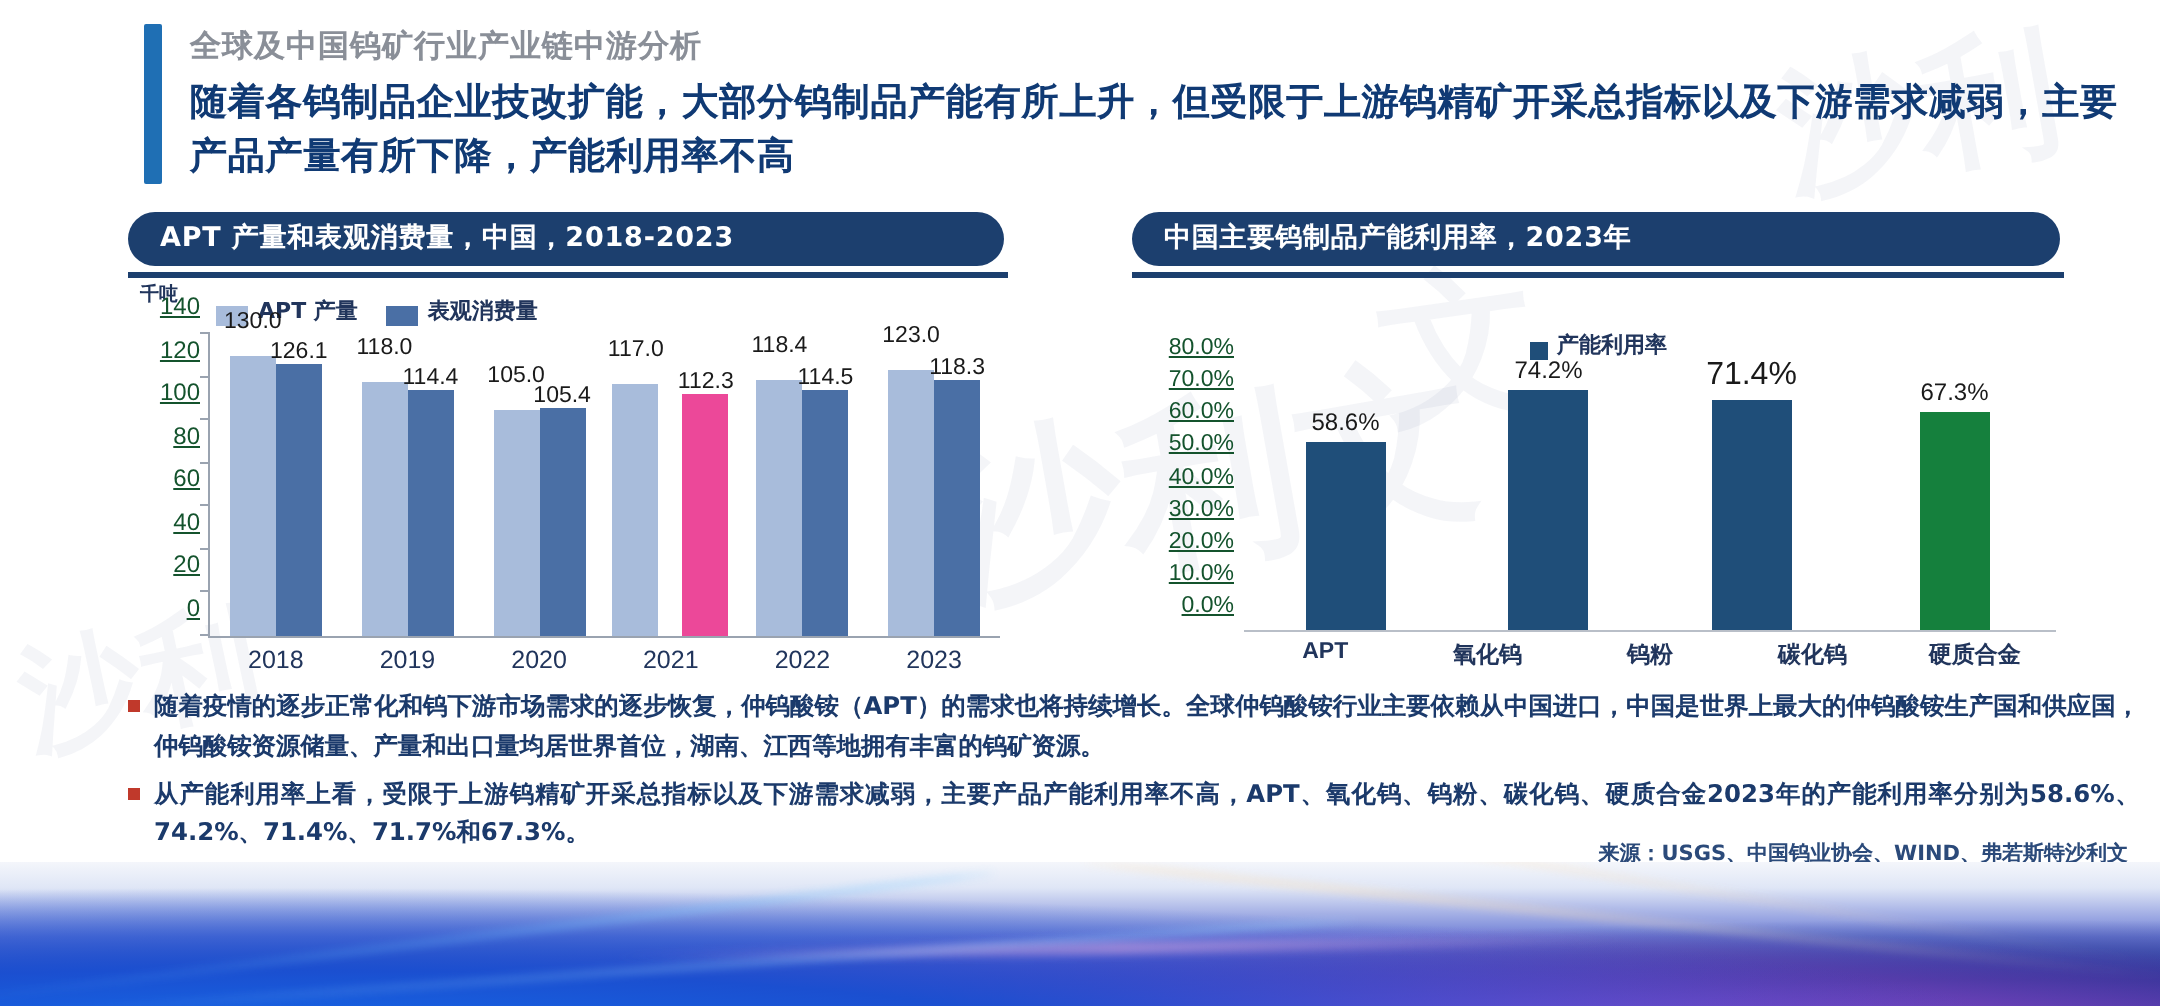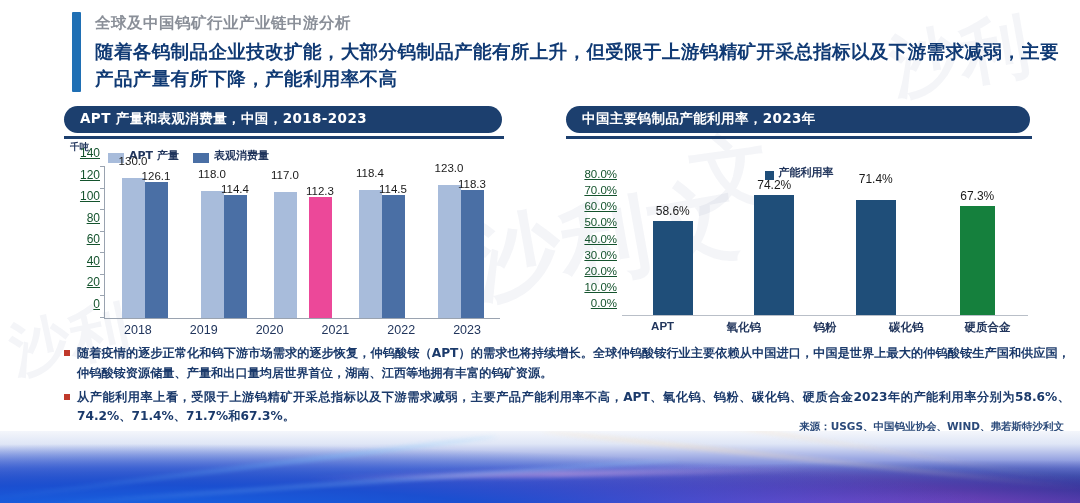--- a/index.html
+++ b/index.html
@@ -164,20 +164,28 @@
           </div>
           <div class="group">
             <div class="bar" title="APT 产量 2019: 118.0" style="background: rgb(168, 188, 219); width: 23px; margin-left: 0px; height: 84.2857%;">
               <span class="vlabel" style="font-size: 11.5px; margin-bottom: 11px;">118.0</span>
             </div>
             <div class="bar" title="表观消费量 2019: 114.4" style="background: rgb(74, 111, 165); width: 23px; margin-left: 0px; height: 81.7143%;">
               <span class="vlabel" style="font-size: 11.5px; margin-bottom: 0px;">114.4</span>
             </div>
           </div>
           <div class="group">
+            <div class="bar" title="APT 产量 2020: 105.0" style="background: rgb(168, 188, 219); width: 23px; margin-left: 0px; height: 75%;">
+              <span class="vlabel" style="font-size: 11.5px; margin-bottom: 11px;">105.0</span>
+            </div>
+            <div class="bar" title="表观消费量 2020: 105.4" style="background: rgb(74, 111, 165); width: 23px; margin-left: 0px; height: 75.2857%;">
+              <span class="vlabel" style="font-size: 11.5px; margin-bottom: 0px;">105.4</span>
+            </div>
+          </div>
+          <div class="group">
             <div class="bar" title="APT 产量 2021: 117.0" style="background: rgb(168, 188, 219); width: 23px; margin-left: 0px; height: 83.5714%;">
               <span class="vlabel" style="font-size: 11.5px; margin-bottom: 11px;">117.0</span>
             </div>
             <div class="bar" title="表观消费量 2021: 112.3" style="background: #ec4899; width: 23px; margin-left: 12px; height: 80.2143%;">
               <span class="vlabel" style="font-size: 11.5px; margin-bottom: 0px;">112.3</span>
             </div>
           </div>
           <div class="group">
             <div class="bar" title="APT 产量 2022: 118.4" style="background: rgb(168, 188, 219); width: 23px; margin-left: 0px; height: 84.5714%;">
               <span class="vlabel" style="font-size: 11.5px; margin-bottom: 11px;">118.4</span>
@@ -237,21 +245,21 @@
               <span class="vlabel" style="font-size: 12px; margin-bottom: 3px;">58.6%</span>
             </div>
           </div>
           <div class="group">
             <div class="bar" title="产能利用率 氧化钨: 74.2%" style="background: rgb(31, 78, 121); width: 40px; margin-left: 0px; height: 92.75%;">
               <span class="vlabel" style="font-size: 12px; margin-bottom: 3px;">74.2%</span>
             </div>
           </div>
           <div class="group">
             <div class="bar" title="产能利用率 钨粉: 71.4%" style="background: rgb(31, 78, 121); width: 40px; margin-left: 0px; height: 89.25%;">
-              <span class="vlabel" style="font-size: 12px; margin-bottom: 14px;">71.4%</span>
+              <span class="vlabel" style="font-size: 16px; margin-bottom: 3px;">71.4%</span>
             </div>
           </div>
           <div class="group">
             <div class="bar" title="产能利用率 硬质合金: 67.3%" style="background: #15803d; width: 35px; margin-left: 0px; height: 84.125%;">
               <span class="vlabel" style="font-size: 12px; margin-bottom: 3px;">67.3%</span>
             </div>
           </div>
         </div>
         <div class="xlabels">
           <div>APT</div>

